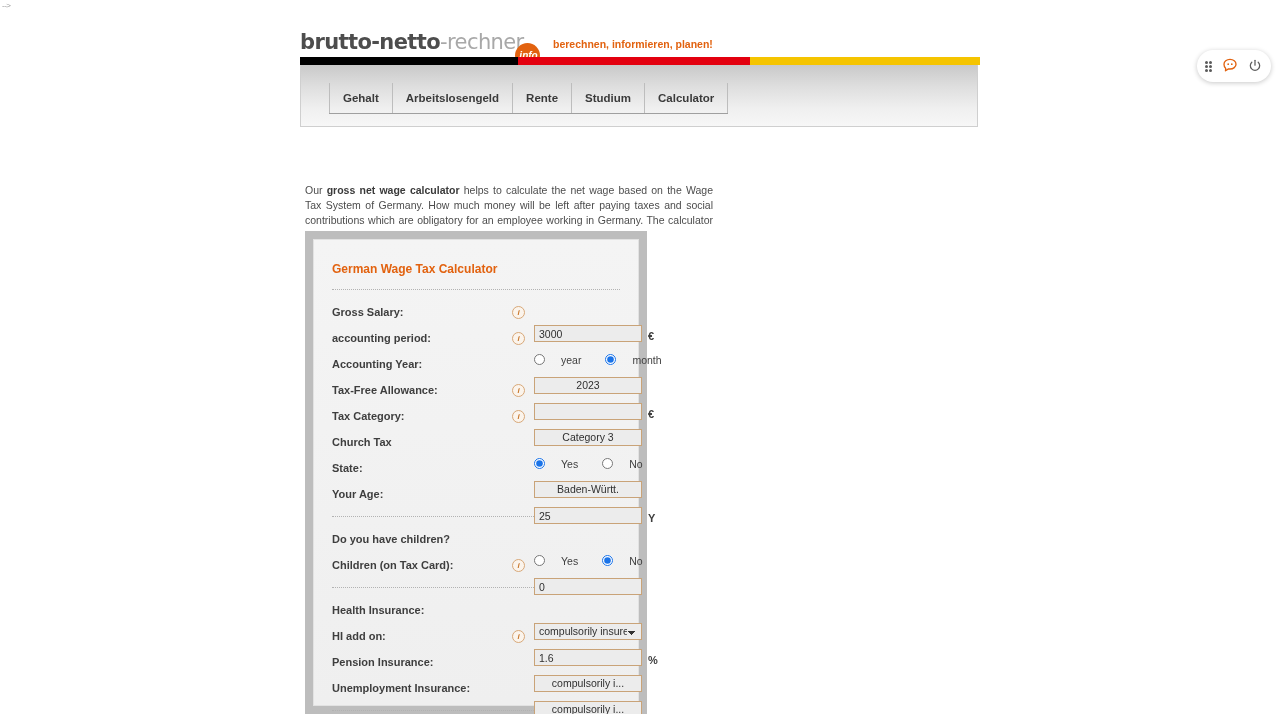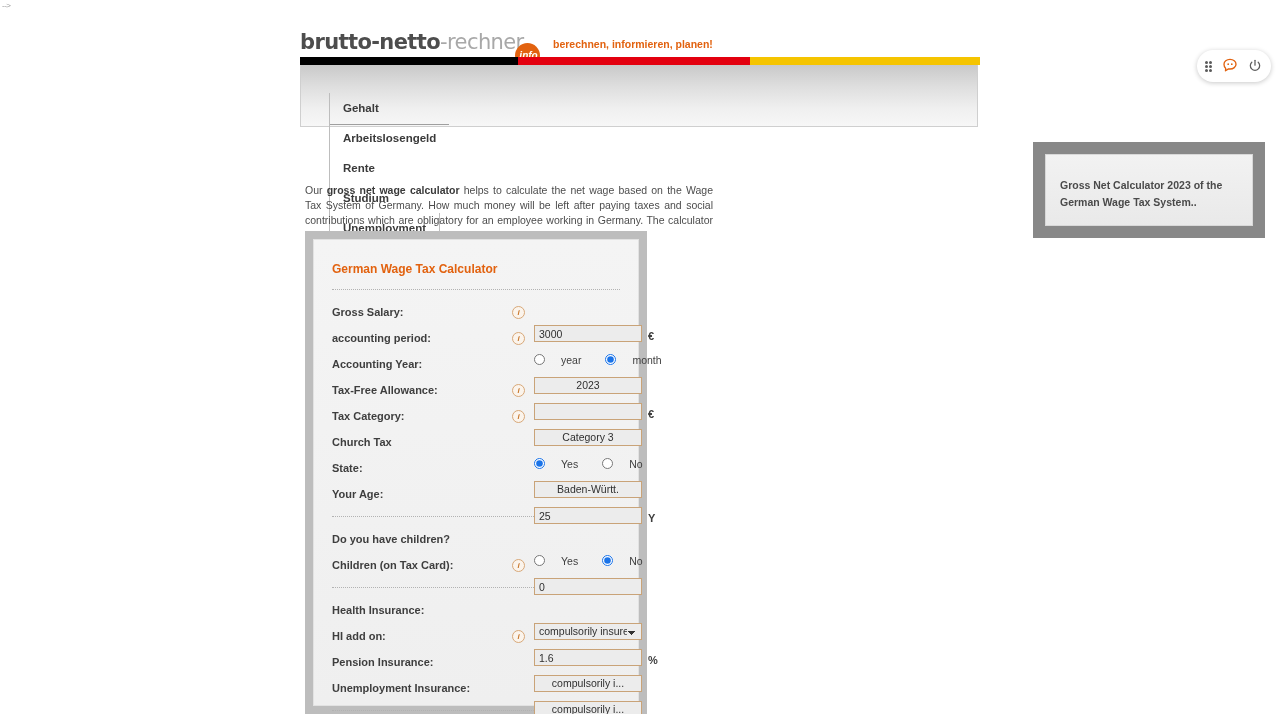--- a/index.html
+++ b/index.html
@@ -111,26 +111,25 @@
     width: 678px;
     height: 62px;
     background: linear-gradient(to bottom, #c9c9c9 0%, #dedede 35%, #efefef 70%, #f7f7f7 100%);
     border: 1px solid #cfcfcf;
     border-top: none;
     box-sizing: border-box;
   }
   .nav-items {
     position: absolute;
     left: 28px;
-    bottom: 1px;
+    bottom: 12px;
     height: 31px;
     display: flex;
-    align-items: flex-start;
+    align-items: flex-end;
     border-bottom: 1px solid #9f9f9f;
-    flex-direction: column;
   }
   .nav-item {
     padding: 0 13px;
     height: 30px;
     line-height: 30px;
     font-size: 11.5px;
     font-weight: bold;
     color: #3a3a3a;
     border-left: 1px solid #bdbdbd;
     cursor: pointer;
@@ -367,21 +366,21 @@
     <div class="flag-red"></div>
     <div class="flag-gold"></div>
   </div>
 
   <div class="navbar">
     <div class="nav-items">
       <div class="nav-item">Gehalt</div>
       <div class="nav-item">Arbeitslosengeld</div>
       <div class="nav-item">Rente</div>
       <div class="nav-item">Studium</div>
-      <div class="nav-item">Unemployment</div>
+      <div class="nav-item">Calculator</div>
     </div>
   </div>
 
   <p class="intro"><span>Our </span><b>gross net wage calculator</b><span> helps to calculate the net wage based on the Wage Tax System of Germany. How much money will be left after paying taxes and social contributions which are obligatory for an employee working in Germany. The calculator covers the new tax rates 2023.</span></p>
 
   <div class="calc-outer">
     <div class="calc-inner">
 
       <div class="calc-title">German Wage Tax Calculator</div>
       <div class="divider"></div>
@@ -521,23 +520,20 @@
         <div class="row-field">
           <span class="fakeselect">compulsorily i...</span>
         </div>
       </div>
 
       <div class="divider"></div>
 
     </div>
   </div>
 
-  <div class="sidebox">
-    <div class="sidebox-inner">Gross Net Calculator 2023 of the German Wage Tax System..</div>
-  </div>
 
 </div>
 
 <div class="assistant">
   <span class="grip">
       <i></i>
       <i></i>
       <i></i>
       <i></i>
       <i></i>

